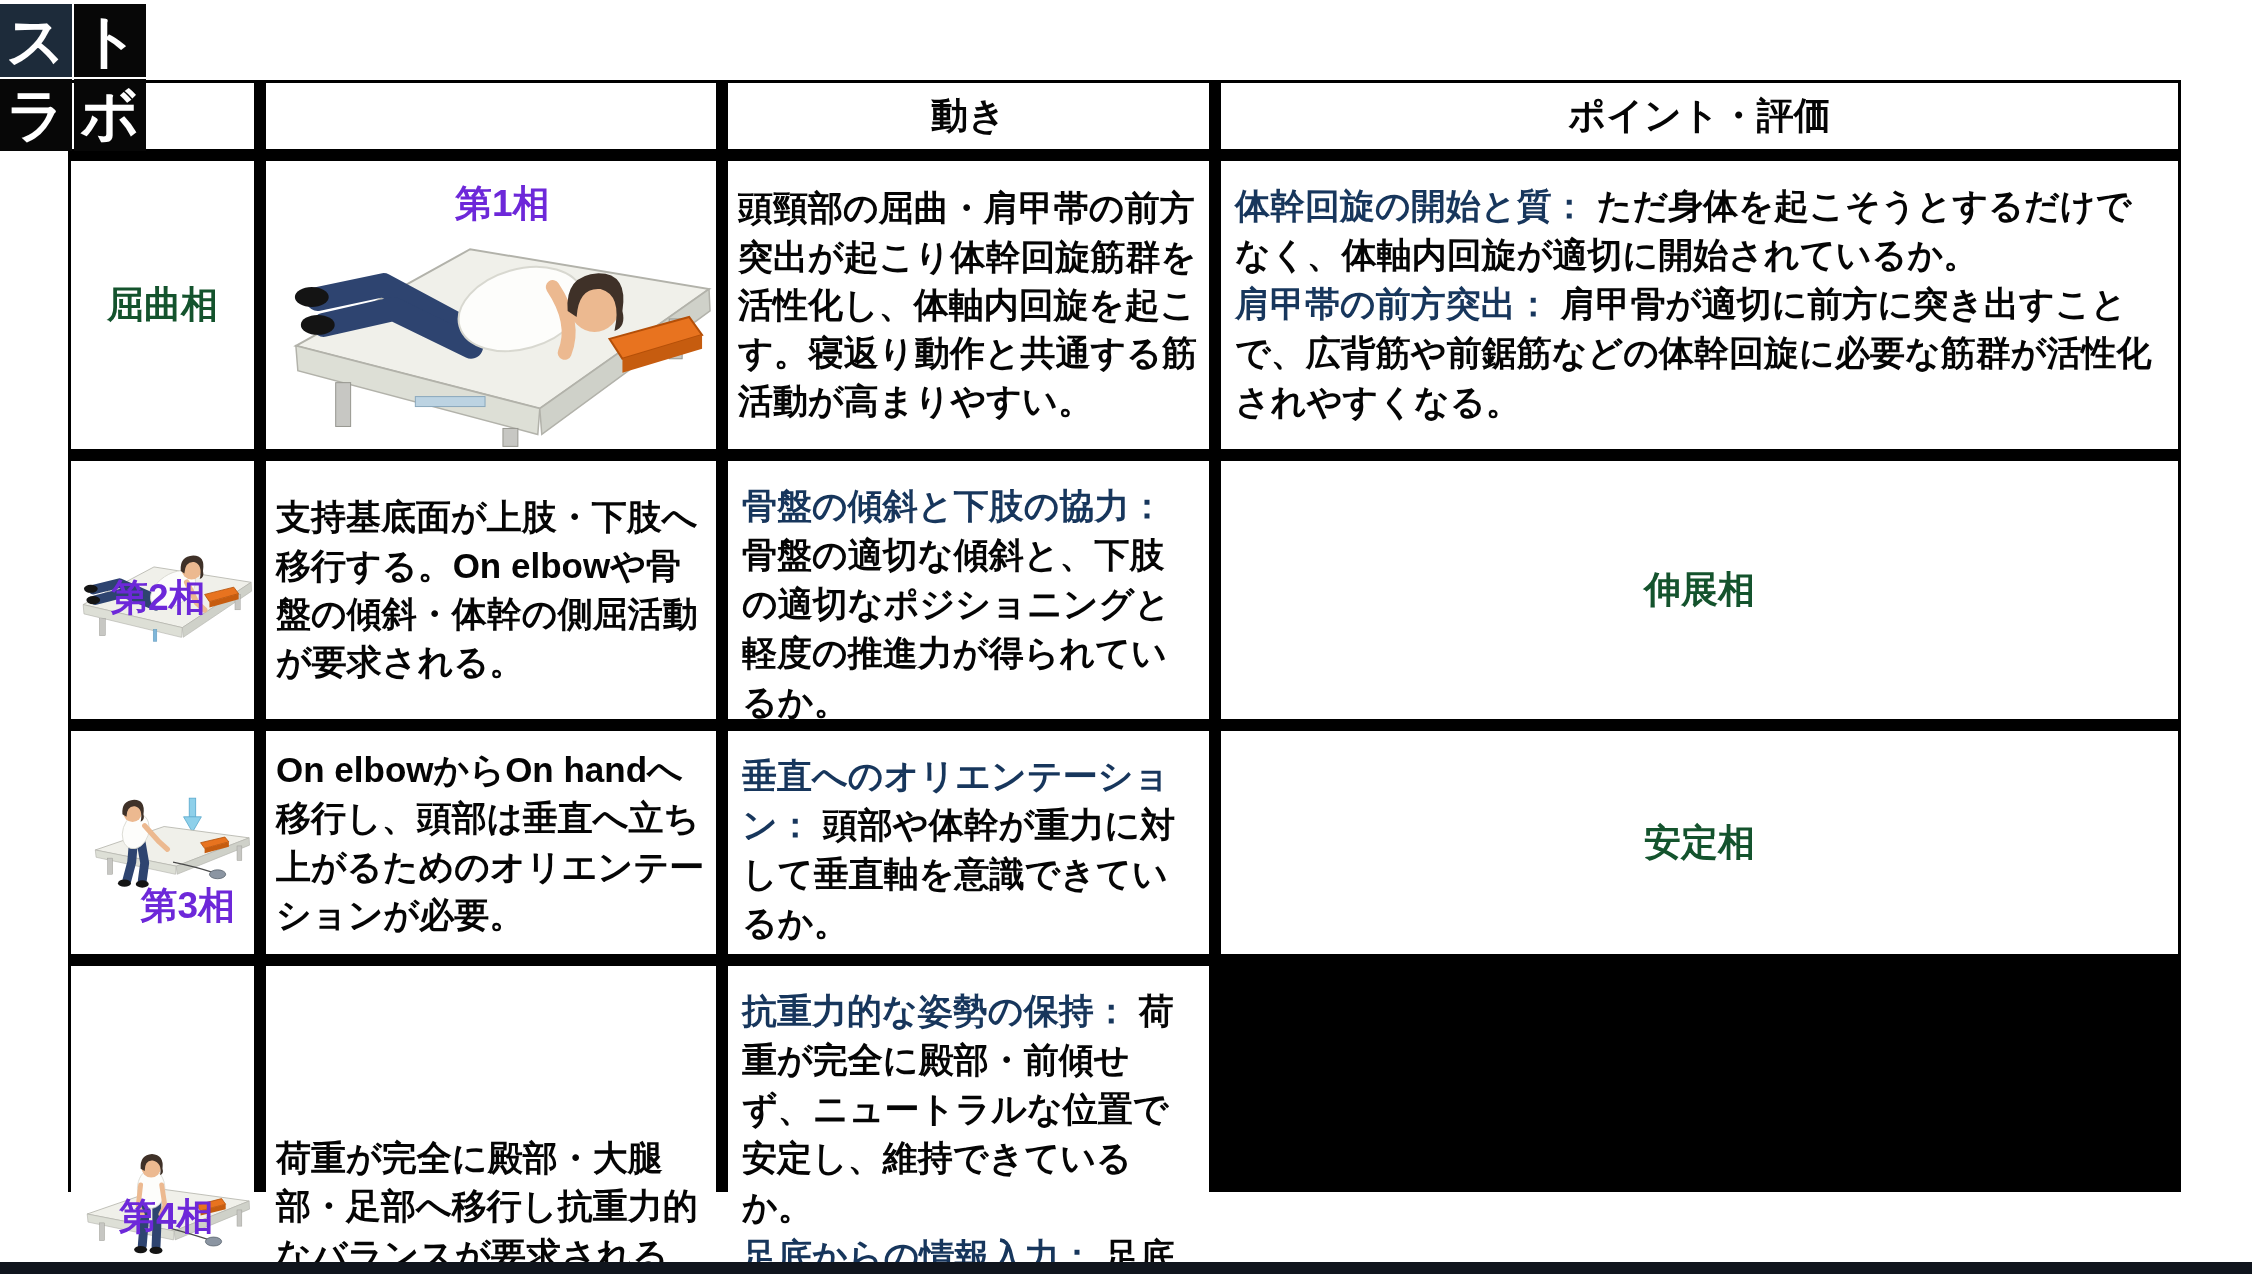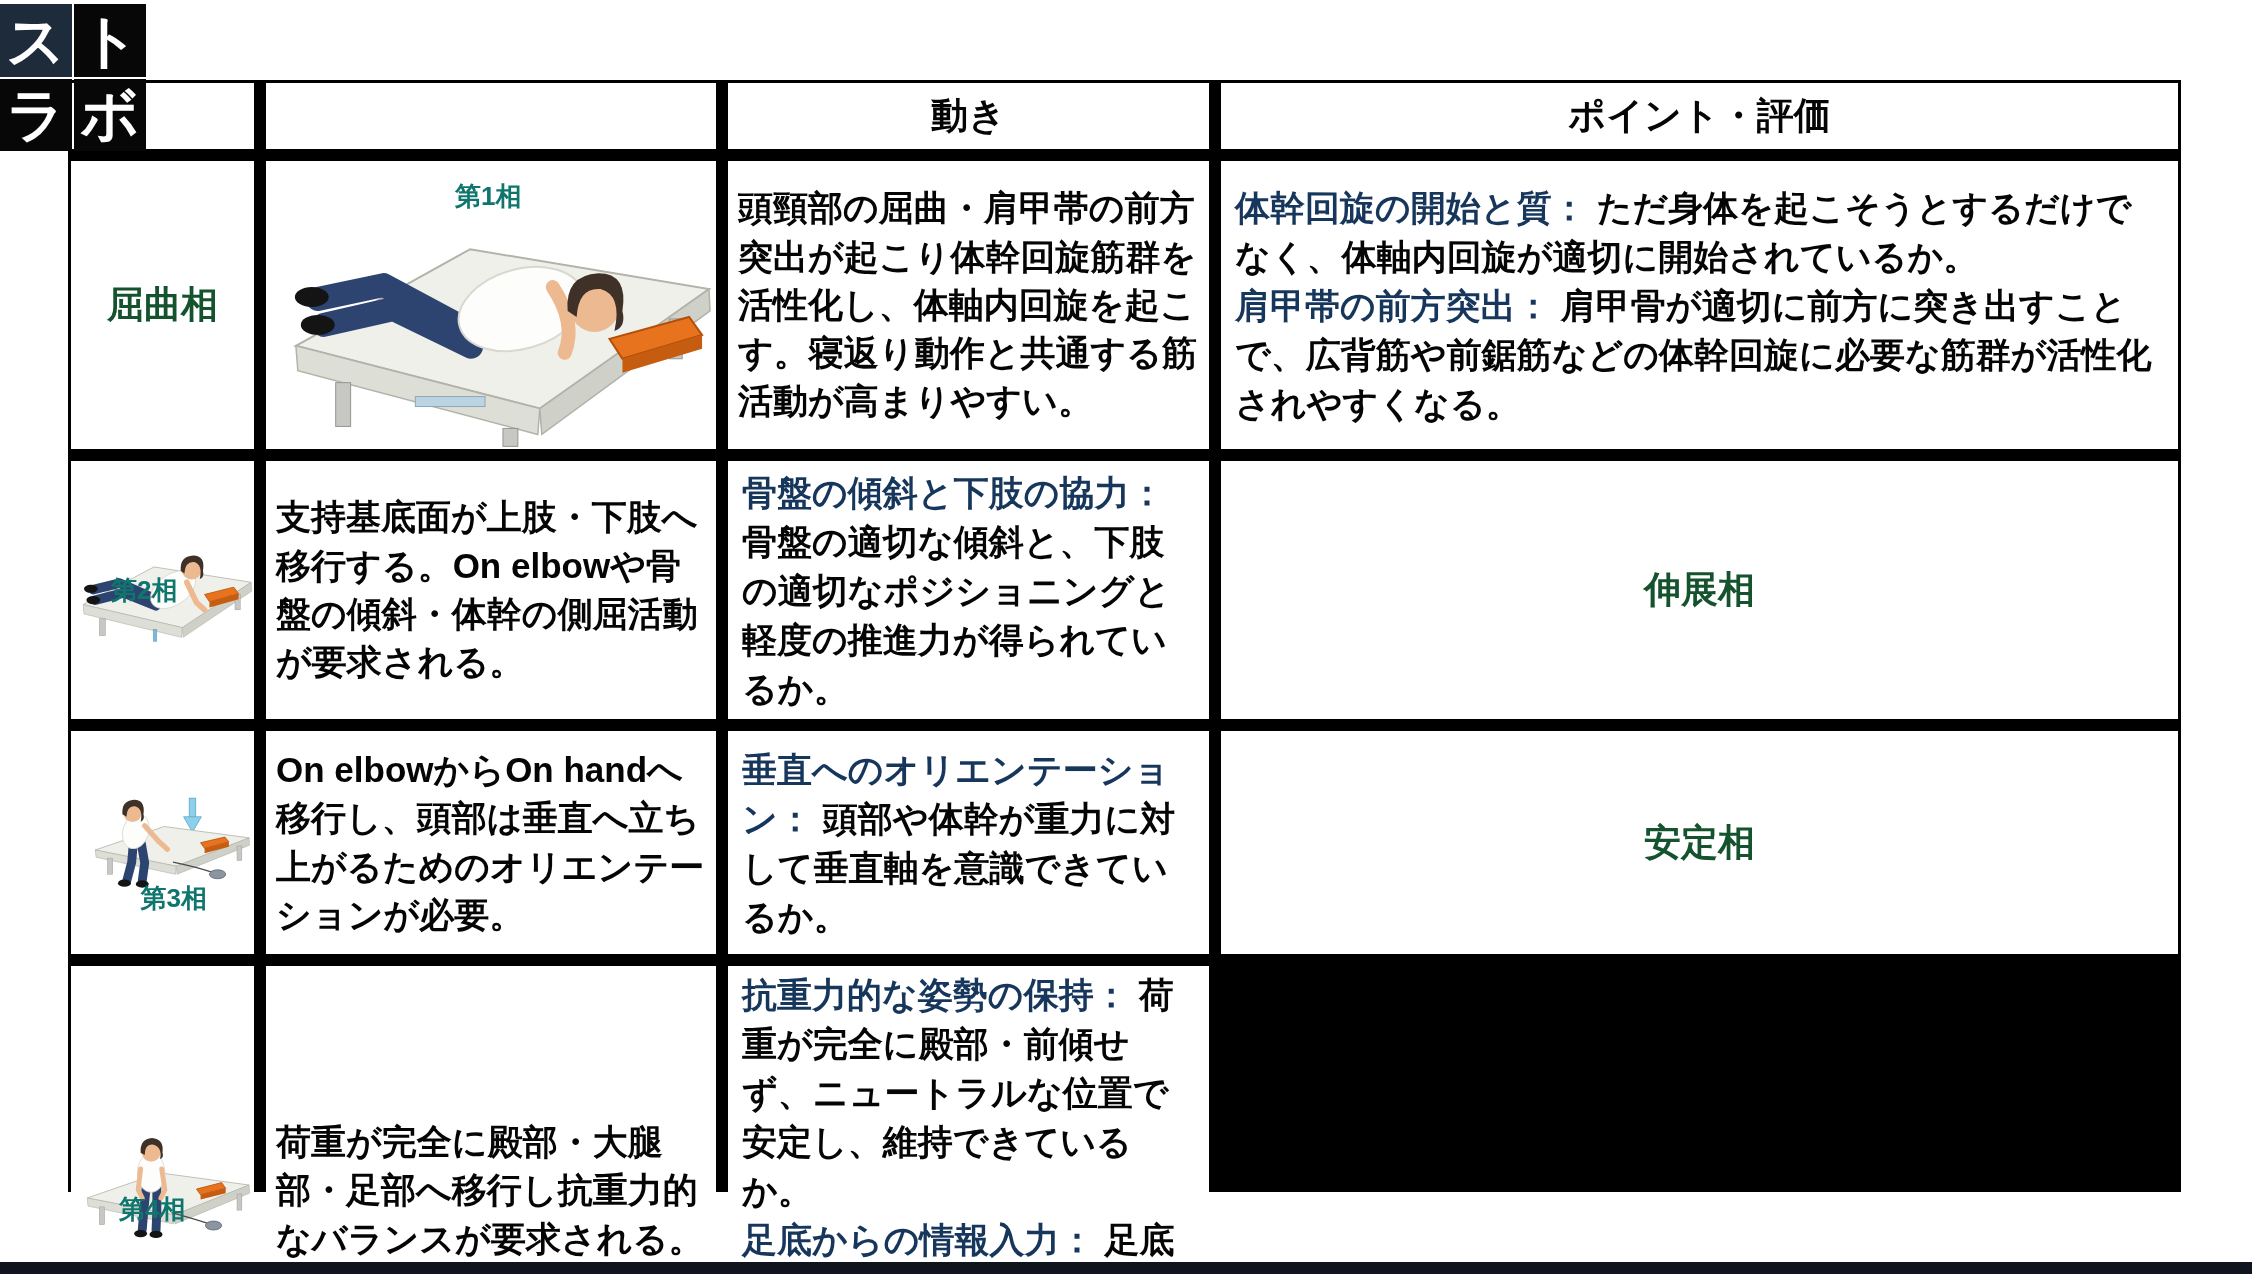--- a/index.html
+++ b/index.html
@@ -19,29 +19,29 @@
          grid-template-rows:66px 288px 258px 223px 1fr;
          gap:12px;background:#000;border:3px solid #000;box-sizing:border-box;}
   .cell{background:#ffffff;box-sizing:border-box;}
   .hcell{display:flex;align-items:center;justify-content:center;
          font-size:37px;font-weight:700;color:#050505;}
   .labelcell{display:flex;align-items:center;justify-content:center;
              font-size:37px;font-weight:700;color:#14532d;}
   .movecell{display:flex;flex-direction:column;justify-content:center;
             padding:12px 10px;font-size:35px;font-weight:700;line-height:1.38;
             color:#050505;overflow-wrap:break-word;}
-  .pointcell{display:flex;flex-direction:column;justify-content:center;
-             padding:4px 14px;font-size:35px;font-weight:700;line-height:1.40;
+  .pointcell{display:flex;flex-direction:column;
+             padding:20px 14px;font-size:35px;font-weight:700;line-height:1.40;
              color:#050505;overflow-wrap:break-word;}
   .point-lead{color:#17365c;margin-right:10px;}
 
   
   .imgcell{position:relative;overflow:hidden;}
   .imgcell svg{position:absolute;left:0;top:0;width:100%;height:100%;}
-  .phase-tag{position:absolute;font-size:26px;font-weight:700;color:#0f766e;
+  .phase-tag{position:absolute;font-size:37px;font-weight:700;color:#6d28d9;
              white-space:nowrap;z-index:3;}
   .tag1{left:42%;top:18px;}
   .tag2{left:40px;top:112px;}
   .tag3{left:38%;top:150px;}
   .tag4{left:48px;top:226px;}
 
   
   .bottom-bar{position:absolute;left:0;right:0;bottom:0;height:12px;background:#10151d;}
 </style>
 </head>

